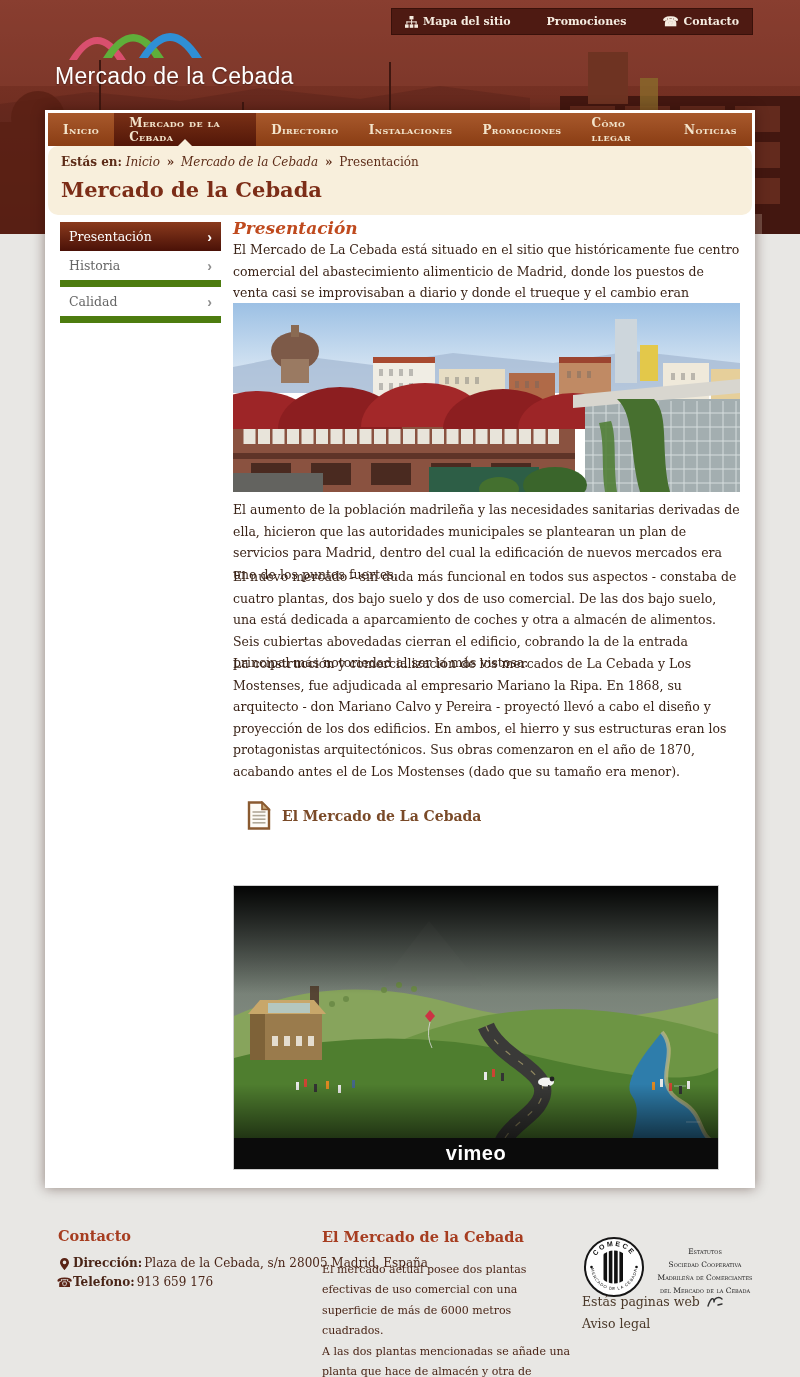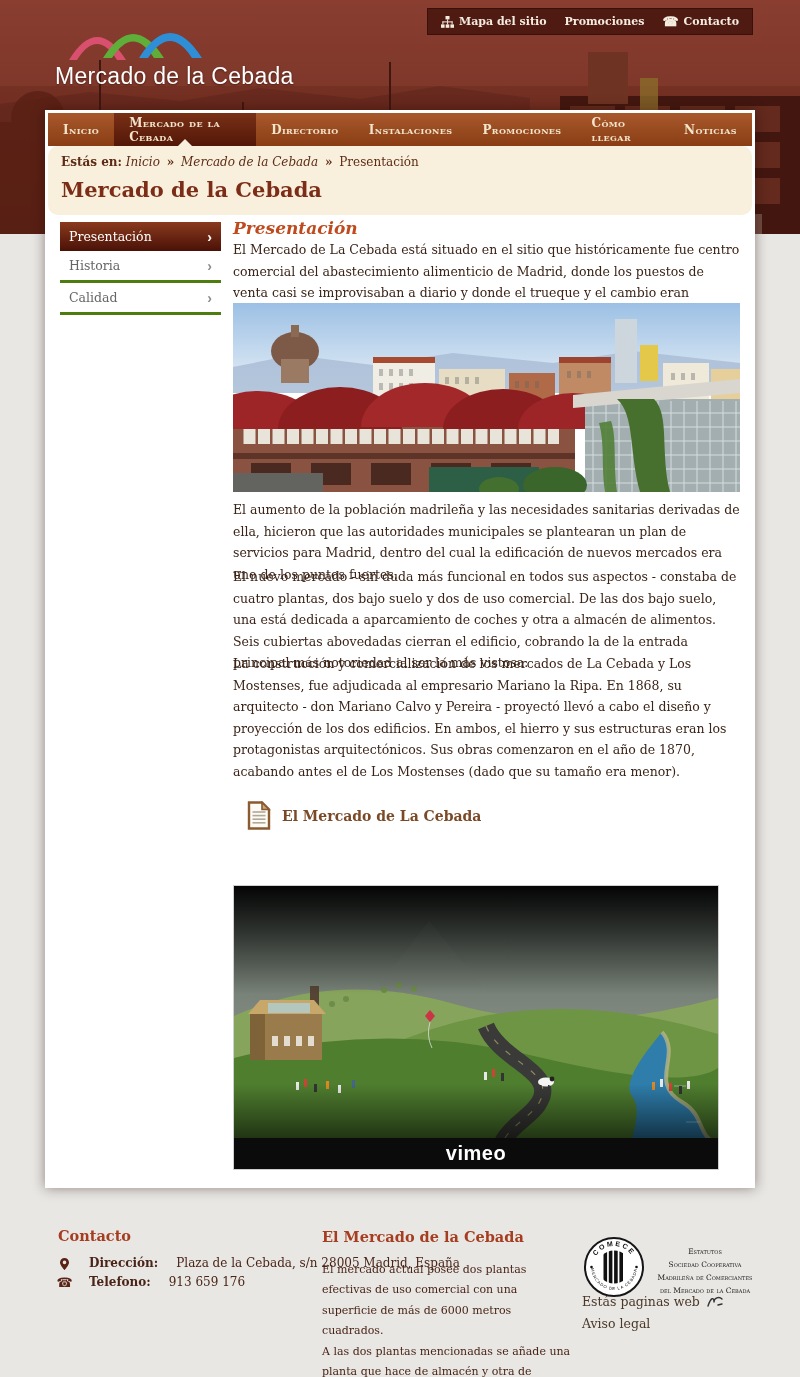--- a/index.html
+++ b/index.html
@@ -4,21 +4,21 @@
 <style>
   html,body{margin:0;padding:0;background:#e8e7e4;}
   .page{position:relative;width:800px;height:1377px;background:#e8e7e4;overflow:hidden;
         font-family:"DejaVu Serif",serif;}
 
   
   .hero{position:absolute;top:0;left:0;width:800px;height:234px;overflow:hidden;}
   .hero svg{display:block;}
 
   .utilbar{position:absolute;top:8px;right:47px;height:25px;background:#4e1a12;
-           border:1px solid #39110a;display:flex;align-items:center;gap:18px;padding:0 13px;
+           border:1px solid #39110a;display:flex;align-items:center;gap:36px;padding:0 13px;
            color:#f5ece0;font-size:11px;font-weight:bold;}
   .utilbar .uitem{display:flex;align-items:center;gap:5px;cursor:pointer;white-space:nowrap;}
   .utilbar .uic{display:flex;align-items:center;}
 
   .logo{position:absolute;top:24px;left:55px;color:#fff;}
   .logo .arches{display:block;margin-left:14px;}
   .logo .ltitle{font-family:"Liberation Sans",sans-serif;font-size:23px;letter-spacing:.3px;
                 margin-top:-3px;text-shadow:0 1px 2px rgba(30,5,0,.5);}
 
   
@@ -37,21 +37,21 @@
   .crumbbar{margin:0 3px;background:#f8efdc;padding:9px 13px 13px;color:#5d2c18;border-radius:10px;}
   .crumb{font-size:12px;}
   .crumb .bprefix{font-weight:bold;}
   .crumb .lnk{font-style:italic;cursor:pointer;}
   .crumb .sep{padding:0 3px;font-weight:bold;}
   .pagetitle{font-size:21px;font-weight:bold;color:#7c2d17;margin-top:8px;}
 
   
   .sidebar{position:absolute;left:15px;top:112px;width:161px;}
   .si{display:flex;justify-content:space-between;align-items:center;height:29px;
-      border-bottom:3px solid #4d7c0f;color:#666;font-size:12.5px;padding:0 9px;cursor:pointer;}
+      border-bottom:7px solid #4d7c0f;color:#666;font-size:12.5px;padding:0 9px;cursor:pointer;}
   .si .ch{color:#8d8d8d;font-weight:bold;font-family:"Liberation Sans",sans-serif;font-size:14px;}
   .si.active{background:linear-gradient(#8a3a1d,#4a1107);color:#fff;border-bottom:none;}
   .si.active .ch{color:#fff;}
 
   
   .content{position:absolute;left:188px;top:108px;width:507px;height:966px;}
   .chead{position:absolute;top:0;font-size:17px;font-style:italic;font-weight:bold;color:#bf4a1e;}
   .para{position:absolute;width:507px;font-size:12.5px;line-height:21.5px;color:#3b2418;}
   .p1{top:21px}.p2{top:281px}.p3{top:348px}.p4{top:435px}
   .photo{position:absolute;top:85px;left:0;width:507px;height:189px;overflow:hidden;}
@@ -67,21 +67,21 @@
   .vmsg{position:absolute;top:150px;width:100%;text-align:center;color:#fff;
         font-family:"Liberation Sans",sans-serif;font-weight:bold;font-size:10.5px;line-height:16px;
         padding:0 26px;box-sizing:border-box;text-shadow:0 1px 1px rgba(0,0,0,.7);}
   .vlink{color:#1cb2ec;text-decoration:underline;cursor:pointer;}
   .vbrand{position:absolute;bottom:4px;width:100%;text-align:center;color:#fff;
           font-family:"Liberation Sans",sans-serif;font-weight:bold;font-size:20px;letter-spacing:.5px;}
 
   
   .fh{color:#a63d20;font-size:14.5px;font-weight:bold;margin-bottom:12px;}
   .fcol1{position:absolute;left:58px;top:1227px;color:#4a2517;font-size:12px;}
-  .frow{display:flex;align-items:center;gap:18px;margin-bottom:4px;line-height:15px;}
+  .frow{display:flex;align-items:center;gap:2px;margin-bottom:4px;line-height:15px;}
   .frow .lb{font-weight:bold;}
   .fic{width:13px;display:inline-flex;justify-content:center;color:#5a2315;font-size:11px;}
   .fcol2{position:absolute;left:322px;top:1227px;width:252px;color:#4a2517;font-size:11px;
          line-height:20.5px;}
   .badge{position:absolute;left:583px;top:1236px;}
   .estatutos{position:absolute;left:645px;top:1245px;width:120px;text-align:center;
              font-variant:small-caps;font-size:7.5px;line-height:13px;color:#222;}
   .design{position:absolute;left:582px;top:1294px;color:#4a3828;font-size:12.5px;
           display:flex;align-items:center;gap:6px;cursor:pointer;}
   .aviso{position:absolute;left:582px;top:1316px;color:#4a3828;font-size:12.5px;cursor:pointer;}

